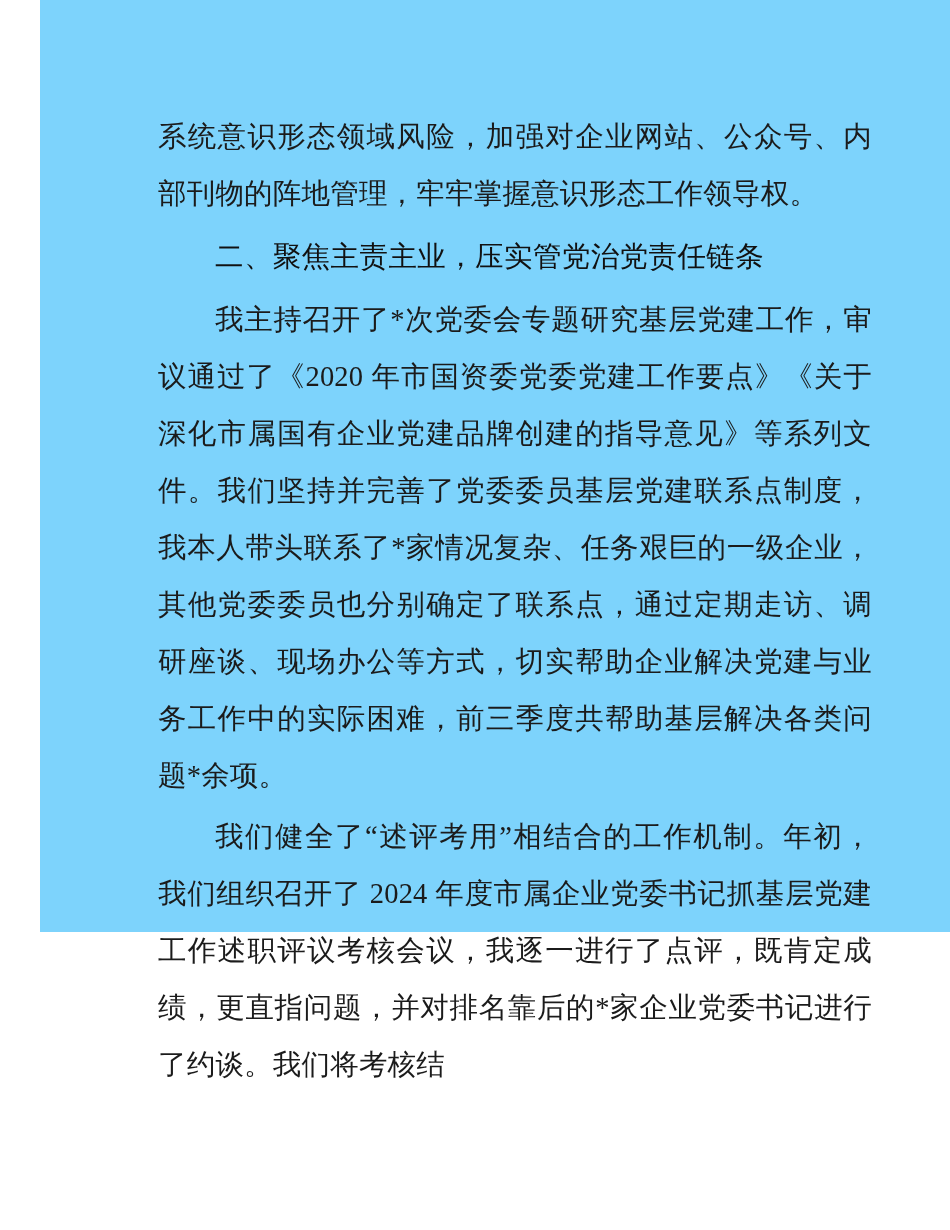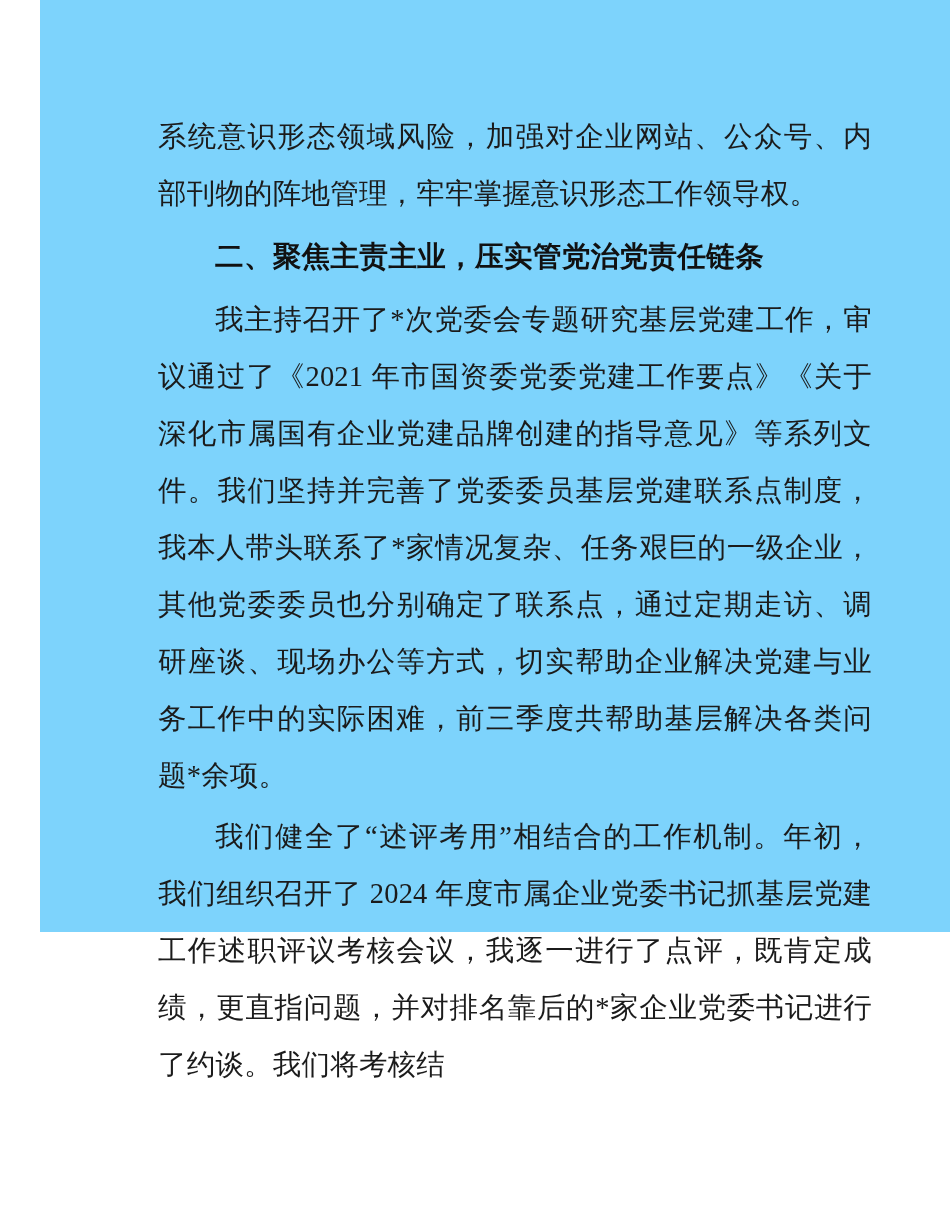--- a/index.html
+++ b/index.html
@@ -35,39 +35,39 @@
     text-justify: inter-ideograph;
     letter-spacing: 0.2px;
     color: #1b1b1b;
   }
   .para.indent {
     text-indent: 2em;
   }
   .heading {
     font-size: 28.5px;
     line-height: 57px;
-    font-weight: bold;
+    font-weight: normal;
     text-indent: 2em;
     color: #111111;
     margin: 6px 0 6px 0;
     letter-spacing: 0.4px;
   }
   .cont {
     margin-bottom: 2px;
   }
 </style>
 </head>
 <body>
 
 <div class="page">
   <div class="doc-body">
 
     <p class="para cont">系统意识形态领域风险，加强对企业网站、公众号、内部刊物的阵地管理，牢牢掌握意识形态工作领导权。</p>
 
     <h2 class="heading">二、聚焦主责主业，压实管党治党责任链条</h2>
 
 
-    <p class="para indent">我主持召开了*次党委会专题研究基层党建工作，审议通过了《2021 年市国资委党委党建工作要点》《关于深化市属国有企业党建品牌创建的指导意见》等系列文件。我们坚持并完善了党委委员基层党建联系点制度，我本人带头联系了*家情况复杂、任务艰巨的一级企业，其他党委委员也分别确定了联系点，通过定期走访、调研座谈、现场办公等方式，切实帮助企业解决党建与业务工作中的实际困难，前三季度共帮助基层解决各类问题*余项。</p>
+    <p class="para indent">我主持召开了*次党委会专题研究基层党建工作，审议通过了《2020 年市国资委党委党建工作要点》《关于深化市属国有企业党建品牌创建的指导意见》等系列文件。我们坚持并完善了党委委员基层党建联系点制度，我本人带头联系了*家情况复杂、任务艰巨的一级企业，其他党委委员也分别确定了联系点，通过定期走访、调研座谈、现场办公等方式，切实帮助企业解决党建与业务工作中的实际困难，前三季度共帮助基层解决各类问题*余项。</p>
 
     <p class="para indent">我们健全了“述评考用”相结合的工作机制。年初，我们组织召开了 2024 年度市属企业党委书记抓基层党建工作述职评议考核会议，我逐一进行了点评，既肯定成绩，更直指问题，并对排名靠后的*家企业党委书记进行了约谈。我们将考核结</p>
 
   </div>
 </div>
 
 </body></html>

